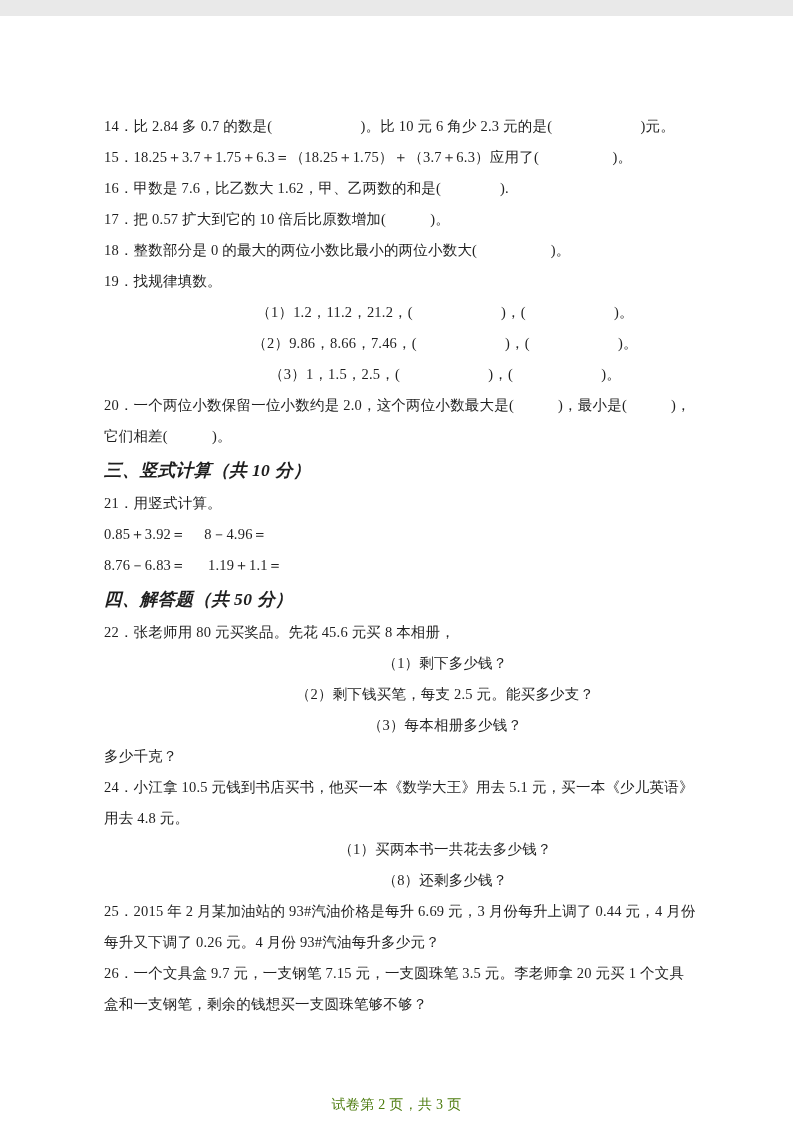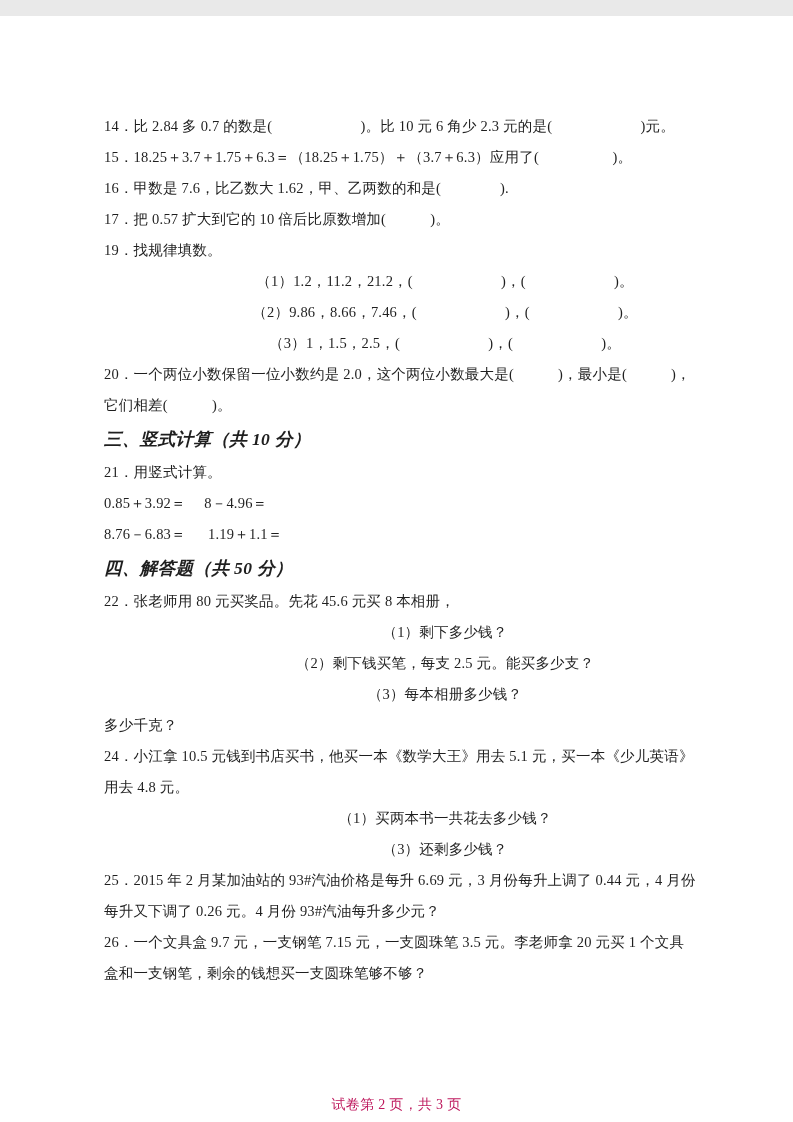--- a/index.html
+++ b/index.html
@@ -42,52 +42,53 @@
     padding-left: 7px;
     text-align: center;
   }
   .footer {
     position: absolute;
     left: 0;
     right: 0;
     bottom: 24px;
     text-align: center;
     font-size: 14px;
-    color: #be185d;
+    color: #4d7c0f;
     letter-spacing: 0.3px;
   }
 </style>
 </head>
 <body>
 
 <div class="page">
   <div class="exam-body" id="exam-body">
       <div class="line item">14．比 2.84 多 0.7 的数是(　　　　　　)。比 10 元 6 角少 2.3 元的是(　　　　　　)元。</div>
       <div class="line item">15．18.25＋3.7＋1.75＋6.3＝（18.25＋1.75）＋（3.7＋6.3）应用了(　　　　　)。</div>
       <div class="line item">16．甲数是 7.6，比乙数大 1.62，甲、乙两数的和是(　　　　).</div>
       <div class="line item">17．把 0.57 扩大到它的 10 倍后比原数增加(　　　)。</div>
+      <div class="line item">18．整数部分是 0 的最大的两位小数比最小的两位小数大(　　　　　)。</div>
       <div class="line item">19．找规律填数。</div>
       <div class="line subitem">（1）1.2，11.2，21.2，(　　　　　　)，(　　　　　　)。</div>
       <div class="line subitem">（2）9.86，8.66，7.46，(　　　　　　)，(　　　　　　)。</div>
       <div class="line subitem">（3）1，1.5，2.5，(　　　　　　)，(　　　　　　)。</div>
       <div class="line item">20．一个两位小数保留一位小数约是 2.0，这个两位小数最大是(　　　)，最小是(　　　)，</div>
       <div class="line cont">它们相差(　　　)。</div>
       <div class="line heading">三、竖式计算（共 10 分）</div>
       <div class="line item">21．用竖式计算。</div>
       <div class="line math">0.85＋3.92＝　 8－4.96＝</div>
       <div class="line math">8.76－6.83＝　  1.19＋1.1＝</div>
       <div class="line heading">四、解答题（共 50 分）</div>
       <div class="line item">22．张老师用 80 元买奖品。先花 45.6 元买 8 本相册，</div>
       <div class="line subitem">（1）剩下多少钱？</div>
       <div class="line subitem">（2）剩下钱买笔，每支 2.5 元。能买多少支？</div>
       <div class="line subitem">（3）每本相册多少钱？</div>
       <div class="line cont">多少千克？</div>
       <div class="line item">24．小江拿 10.5 元钱到书店买书，他买一本《数学大王》用去 5.1 元，买一本《少儿英语》</div>
       <div class="line cont">用去 4.8 元。</div>
       <div class="line subitem">（1）买两本书一共花去多少钱？</div>
-      <div class="line subitem">（3）还剩多少钱？</div>
+      <div class="line subitem">（8）还剩多少钱？</div>
       <div class="line item">25．2015 年 2 月某加油站的 93#汽油价格是每升 6.69 元，3 月份每升上调了 0.44 元，4 月份</div>
       <div class="line cont">每升又下调了 0.26 元。4 月份 93#汽油每升多少元？</div>
       <div class="line item">26．一个文具盒 9.7 元，一支钢笔 7.15 元，一支圆珠笔 3.5 元。李老师拿 20 元买 1 个文具</div>
       <div class="line cont">盒和一支钢笔，剩余的钱想买一支圆珠笔够不够？</div>
     </div>
   <div class="footer">试卷第 2 页，共 3 页</div>
 </div>
 
 </body></html>

